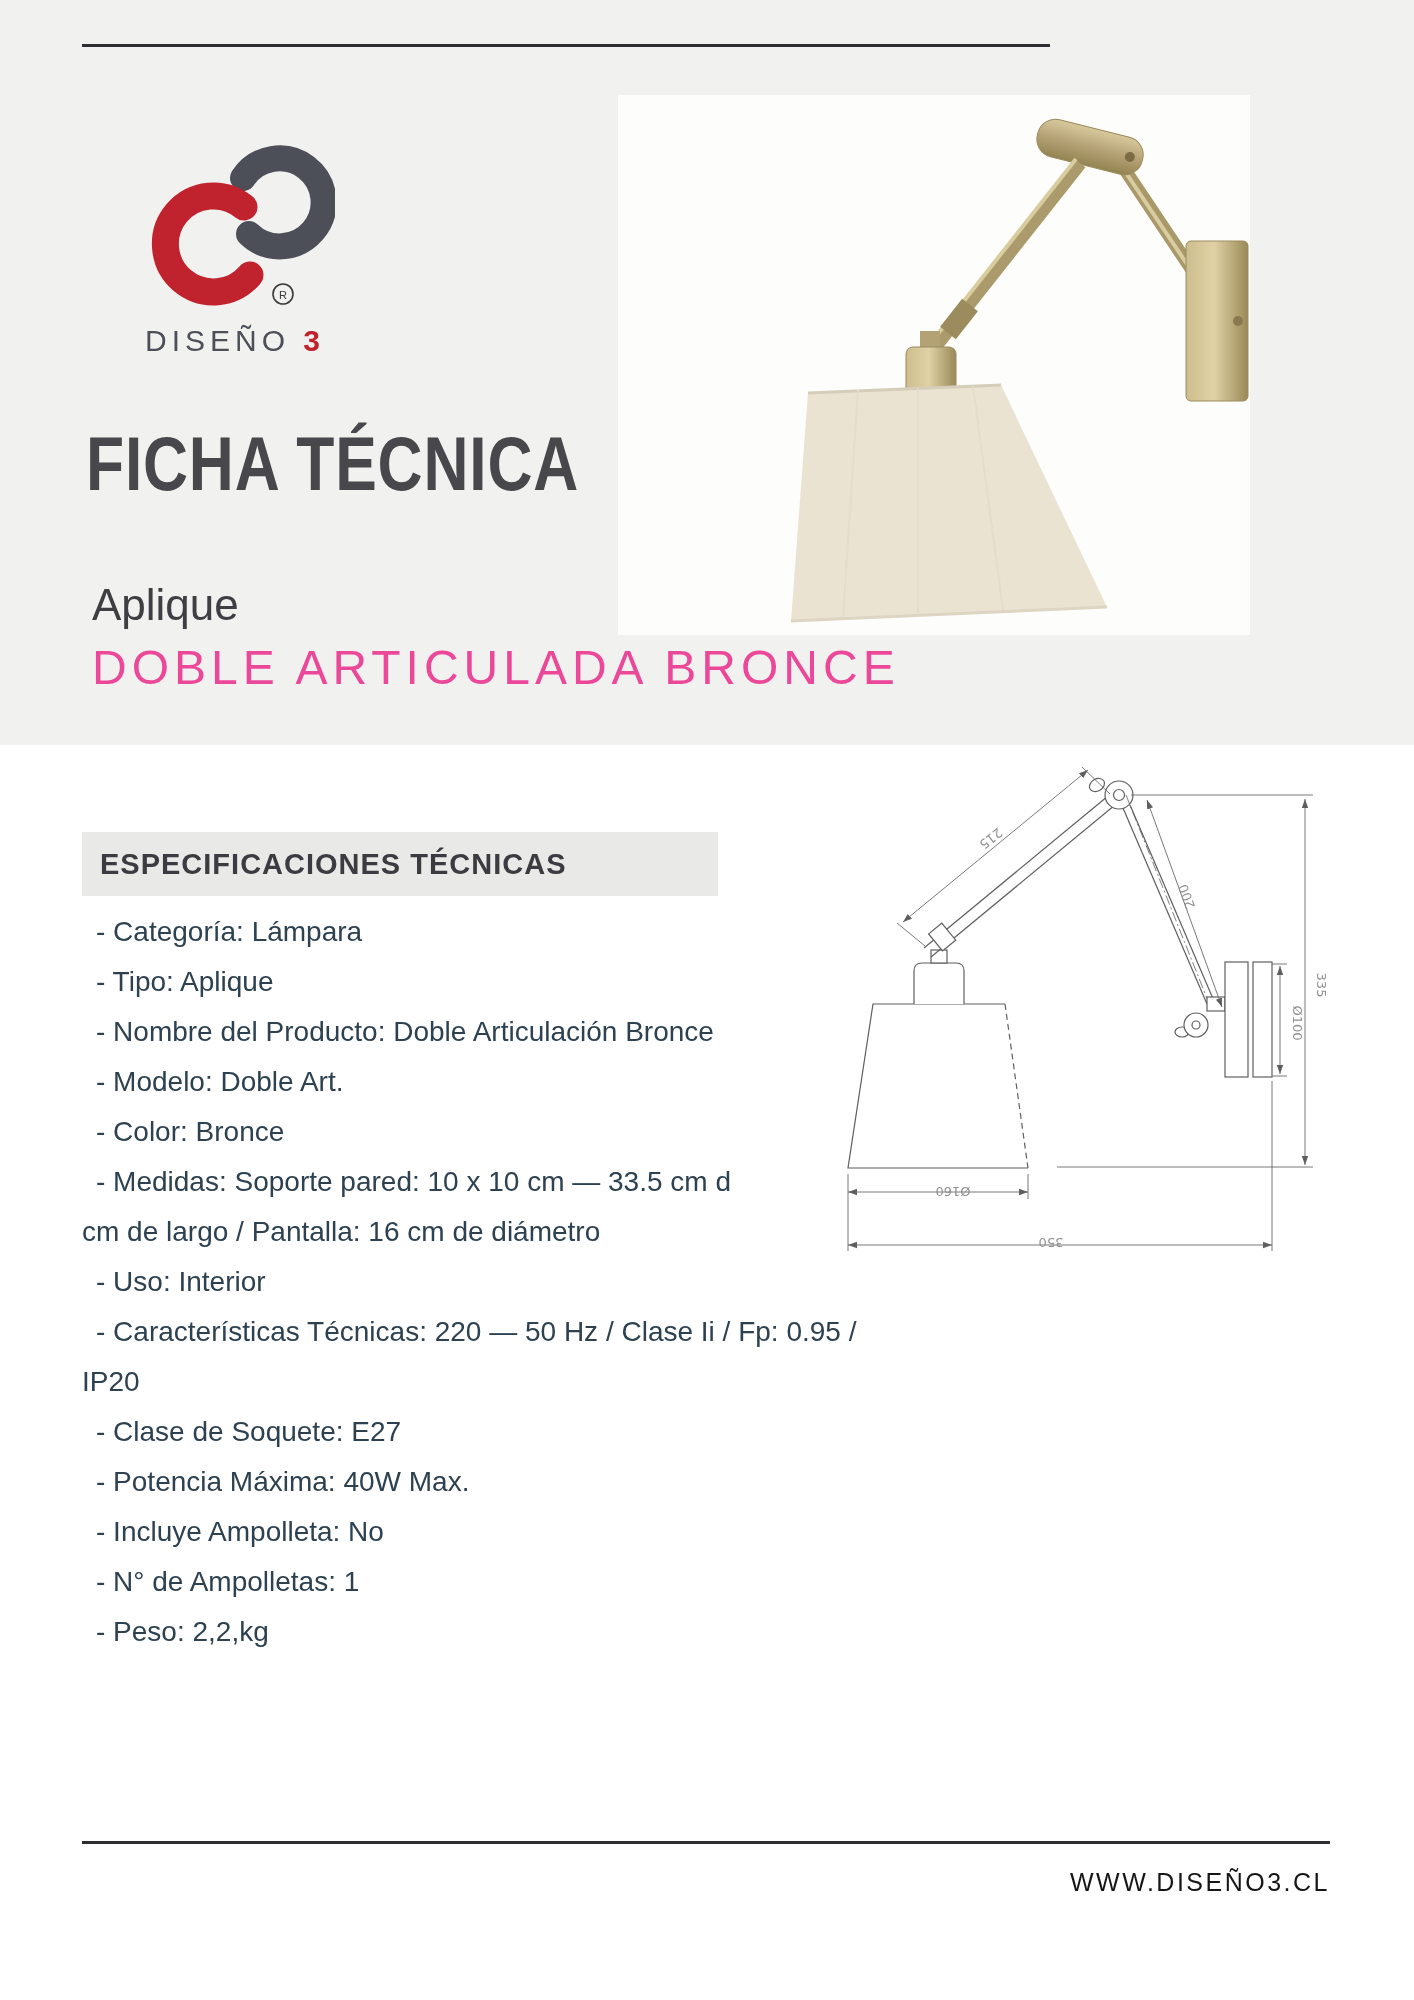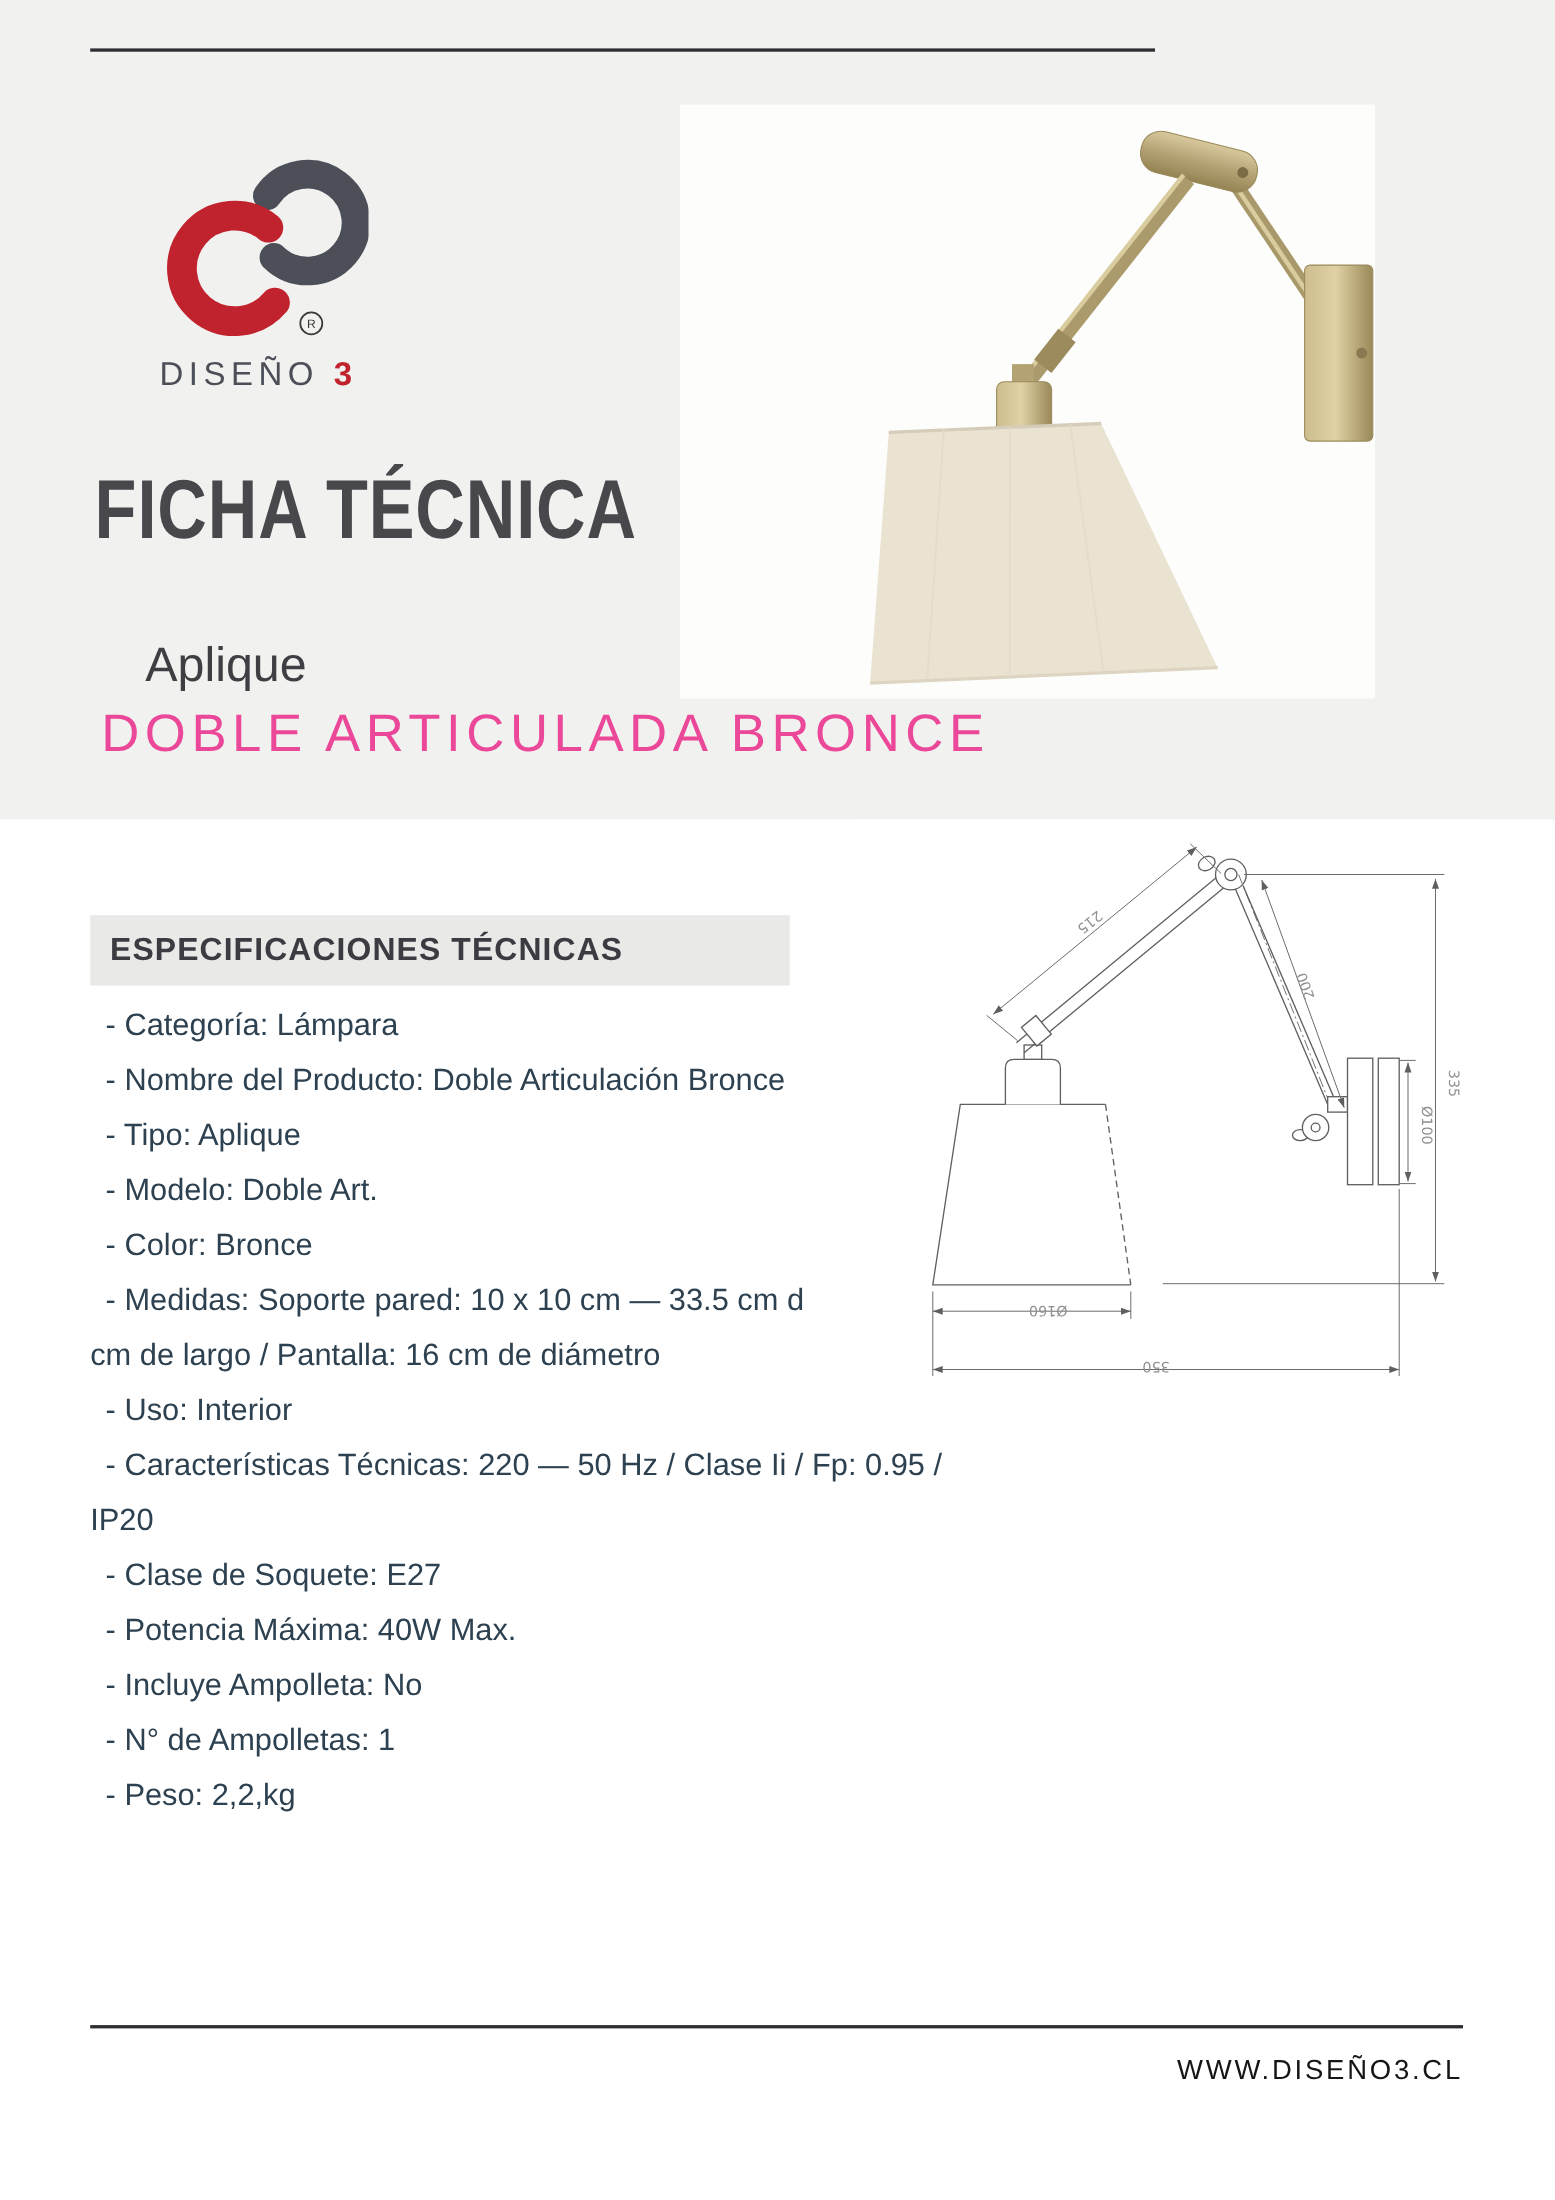--- a/index.html
+++ b/index.html
@@ -16,21 +16,21 @@
     position:absolute;left:95px;top:324px;width:280px;text-align:center;
     font-size:30px;letter-spacing:5px;color:#4c4f58;font-weight:400;
   }
   .brand-name .accent{color:#c1232e;font-weight:700;}
 
   .page-title{
     position:absolute;left:86px;top:420px;
     font-size:76px;font-weight:700;color:#48484c;letter-spacing:1px;
     transform:scaleX(0.82);transform-origin:left top;white-space:nowrap;
   }
-  .subtitle-1{position:absolute;left:92px;top:580px;font-size:44px;color:#3e3e43;margin-left:40px;}
+  .subtitle-1{position:absolute;left:92px;top:580px;font-size:44px;color:#3e3e43;}
   .subtitle-2{position:absolute;left:92px;top:640px;font-size:48px;letter-spacing:5px;color:#ec4899;white-space:nowrap;}
 
   .photo{position:absolute;left:618px;top:95px;width:632px;height:540px;background:#fdfdfc;}
   .photo svg{display:block;width:632px;height:540px;}
 
   .spec-heading-box{
     position:absolute;left:82px;top:832px;width:636px;height:64px;background:#e9e9e7;
   }
   .spec-heading-box .txt{
     display:block;padding-left:18px;line-height:64px;
@@ -109,22 +109,22 @@
   <path d="M173 526 L489 512" stroke="#ddd5c1" stroke-width="3" fill="none"></path>
   <path d="M240 295 L225 522 M300 293 L300 518 M355 291 L385 515" stroke="#e2dbc9" stroke-width="2" fill="none" opacity="0.8"></path>
 </svg>
 </div>
 
 <div class="spec-heading-box">
   <span class="txt">ESPECIFICACIONES TÉCNICAS</span>
 </div>
 <div class="spec-list">
     <div class="spec-line ind">- Categoría: Lámpara</div>
+    <div class="spec-line ind">- Tipo: Aplique</div>
     <div class="spec-line ind">- Nombre del Producto: Doble Articulación Bronce</div>
-    <div class="spec-line ind">- Tipo: Aplique</div>
     <div class="spec-line ind">- Modelo: Doble Art.</div>
     <div class="spec-line ind">- Color: Bronce</div>
     <div class="spec-line ind">- Medidas: Soporte pared: 10 x 10 cm — 33.5 cm d</div>
     <div class="spec-line">cm de largo / Pantalla: 16 cm de diámetro</div>
     <div class="spec-line ind">- Uso: Interior</div>
     <div class="spec-line ind">- Características Técnicas: 220 — 50 Hz / Clase Ii / Fp: 0.95 /</div>
     <div class="spec-line">IP20</div>
     <div class="spec-line ind">- Clase de Soquete: E27</div>
     <div class="spec-line ind">- Potencia Máxima: 40W Max.</div>
     <div class="spec-line ind">- Incluye Ampolleta: No</div>

